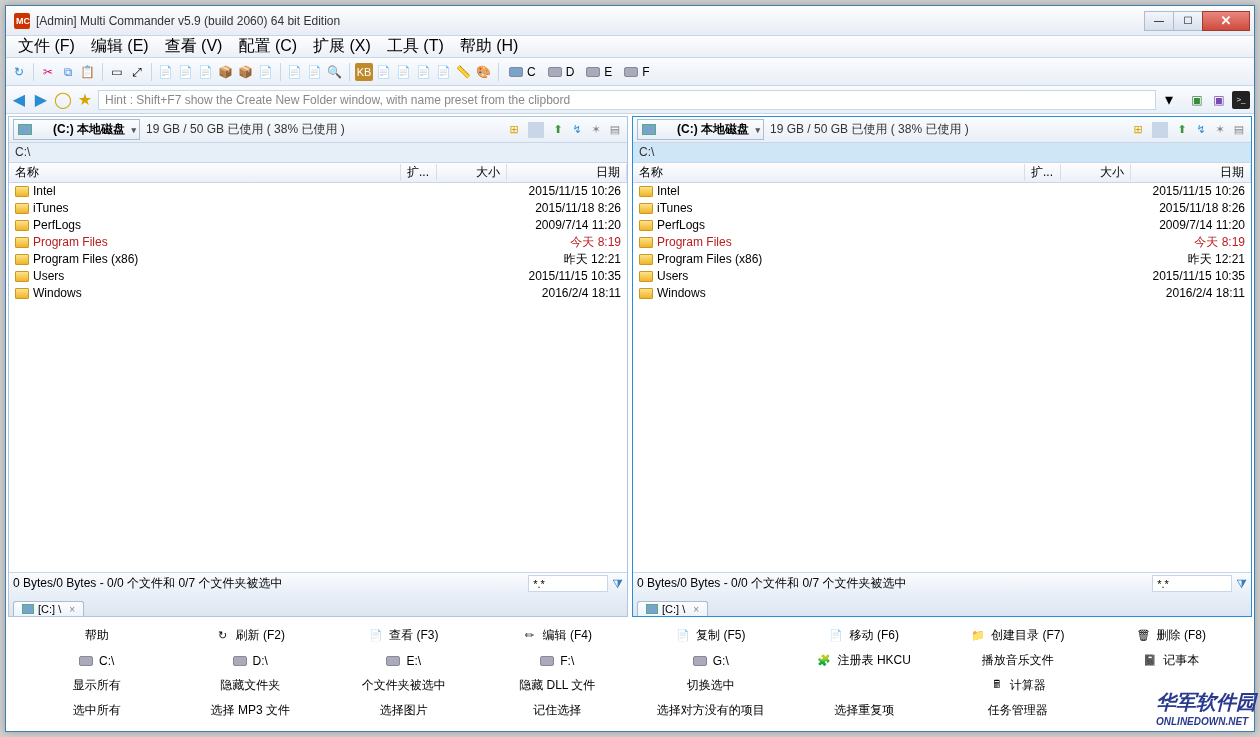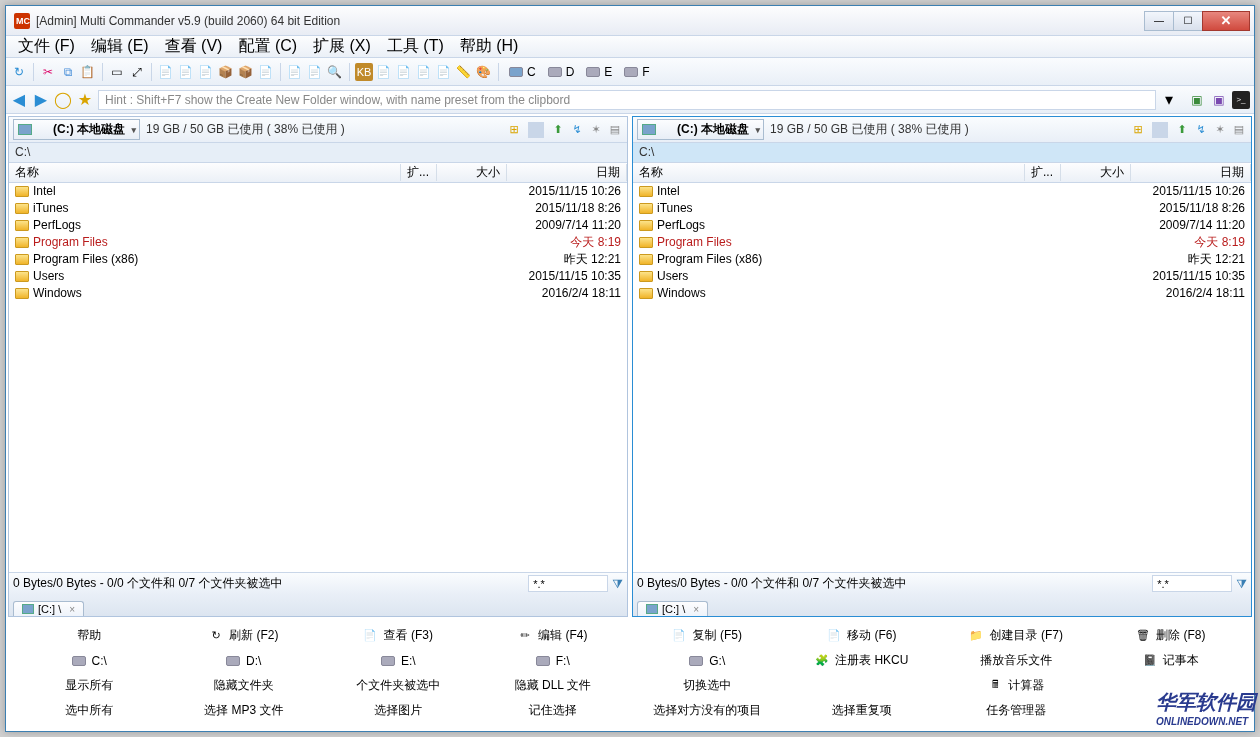--- a/index.html
+++ b/index.html
@@ -46,21 +46,21 @@
 .frow div { padding: 0 6px; }
 .frow .col-name { display: flex; align-items: center; gap: 4px; }
 .folder-icon { width: 14px; height: 11px; background: linear-gradient(to bottom,#fce38a,#f0b429); border-radius: 1px; border: 1px solid #cc9a1f; display: inline-block; }
 .frow.link { color: #b91c1c; }
 .statusbar { height: 22px; background: linear-gradient(to bottom,#fafcfe,#e9eff7); border-top: 1px solid #c9d6e8; display: flex; align-items: center; font-size: 12px; padding: 0 4px; gap: 4px; }
 .filter-input { width: 80px; border: 1px solid #c9d6e8; padding: 0 4px; font-size: 11px; height: 17px; }
 .funnel { color: #3a7fb4; }
 .tabbar { height: 22px; background: linear-gradient(to bottom,#e9eff7,#dce5f0); display: flex; align-items: flex-end; padding: 0 4px; }
 .tab { background: linear-gradient(to bottom,#fdfdfe,#eef3fa); border: 1px solid #a9bcd0; border-bottom: none; border-radius: 3px 3px 0 0; padding: 1px 8px; font-size: 11px; display: flex; align-items: center; gap: 4px; }
 .tab .tab-close { color: #888; font-size: 10px; margin-left: 4px; }
-.bottom-grid { background: #fff; padding: 4px 6px 8px 6px; }
+.bottom-grid { background: #fff; padding: 4px 6px 8px 14px; }
 .btn-row { display: flex; }
 .btn-cell { flex: 1; display: flex; align-items: center; justify-content: center; gap: 6px; font-size: 12px; padding: 4px 2px; white-space: nowrap; }
 .btn-icon { width: 14px; height: 14px; display: inline-flex; align-items: center; justify-content: center; font-size: 11px; }
 .watermark { position: absolute; right: 4px; bottom: 10px; }
 .watermark .cn { font-weight: bold; color: #2a3b8f; font-size: 20px; font-style: italic; }
 .watermark .en { font-size: 10px; color: #2a3b8f; font-style: italic; font-weight: bold; }
 </style>
 </head>
 <body>
 

